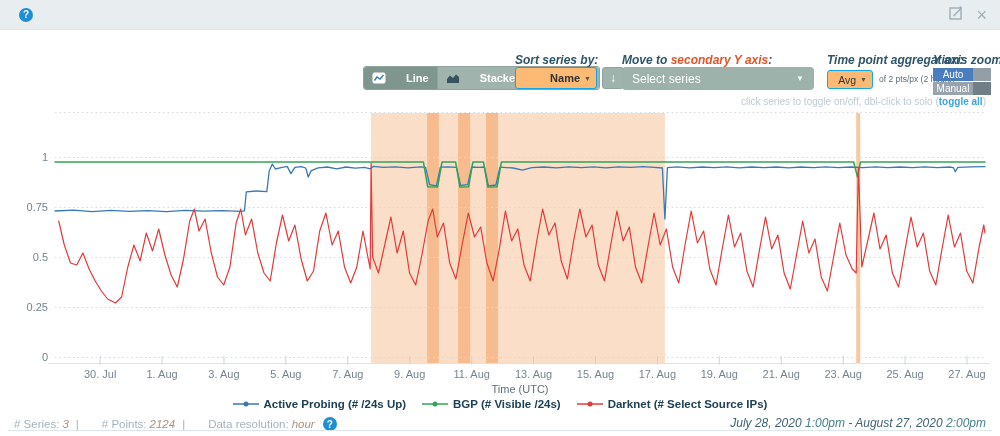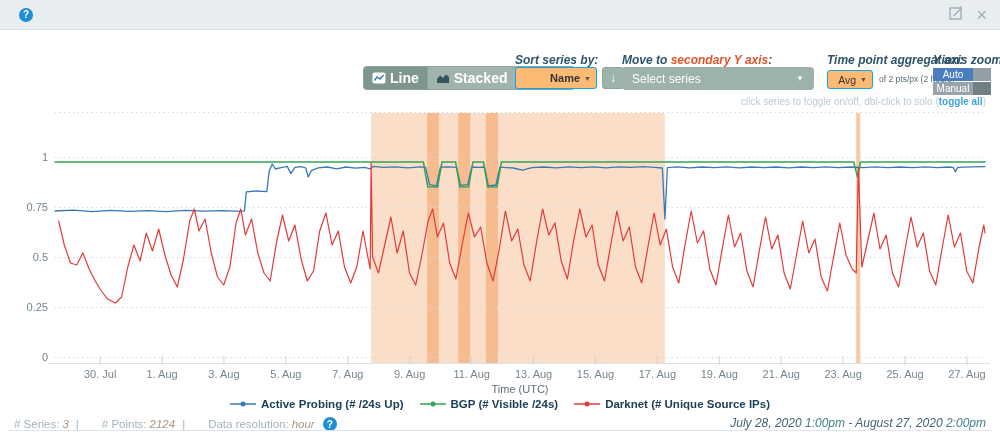--- a/index.html
+++ b/index.html
@@ -12,22 +12,22 @@
         font-weight:bold;display:inline-flex;align-items:center;justify-content:center;margin-left:6px;flex:0 0 auto}
   .header-actions{margin-left:auto;display:flex;align-items:center;gap:12px}
   .close{font-size:18px;line-height:1;color:#9fadb6;cursor:pointer}
   .edit-ic{cursor:pointer}
 
   .ctl-label{position:absolute;font-size:12px;font-style:italic;font-weight:bold;color:#2d5468;white-space:nowrap}
   .hl-red{color:#e0552c}
 
   .chart-type{position:absolute;left:363px;top:66px;display:flex;height:22px;border:1px solid #8fa49c;
               border-radius:3px;overflow:hidden}
-  .ct-btn{display:flex;align-items:center;gap:4px;padding:4px 8px;background:#a0b4ad;color:#fff;
-          font-size:14px;font-weight:bold;border-right:1px solid #8fa49c;cursor:pointer}
+  .ct-btn{display:flex;align-items:center;gap:20px;padding:4px 8px;background:#a0b4ad;color:#fff;
+          font-size:11px;font-weight:bold;border-right:1px solid #8fa49c;cursor:pointer}
   .ct-btn:last-child{border-right:none}
   .ct-btn.selected{background:#7e968e}
 
   .mini-select{position:absolute;background:#fdba74;border:1px solid #0ea5e9;border-radius:3px;
                display:flex;align-items:center;justify-content:flex-end;padding:0 5px;
                font-size:11px;color:#333;box-sizing:border-box;cursor:pointer}
   #sort-select{left:515px;top:67px;width:82px;height:22px;font-weight:bold}
   #agg-select{left:827px;top:70px;width:46px;height:19px;font-size:10.5px;font-weight:normal}
   .caret{font-size:7px;color:#555;margin-left:4px}
 
@@ -227,21 +227,21 @@
         <line x1="0" y1="5" x2="26" y2="5" stroke="#33a457" stroke-width="1.5"></line>
         <circle cx="13" cy="5" r="2.5" fill="#33a457"></circle>
       </svg>
       <span>BGP (# Visible /24s)</span>
     </div>
     <div class="legend-item">
       <svg width="26" height="10">
         <line x1="0" y1="5" x2="26" y2="5" stroke="#e23a3a" stroke-width="1.5"></line>
         <circle cx="13" cy="5" r="2.5" fill="#e23a3a"></circle>
       </svg>
-      <span>Darknet (# Unique Source IPs)</span>
+      <span>Darknet (# Select Source IPs)</span>
     </div>
   </div>
 
 <div class="stats">
   <span># Series:</span>
   <span class="val">3</span>
   <span class="sep">|</span>
   <span class="lab"># Points:</span>
   <span class="val">2124</span>
   <span class="sep">|</span>

